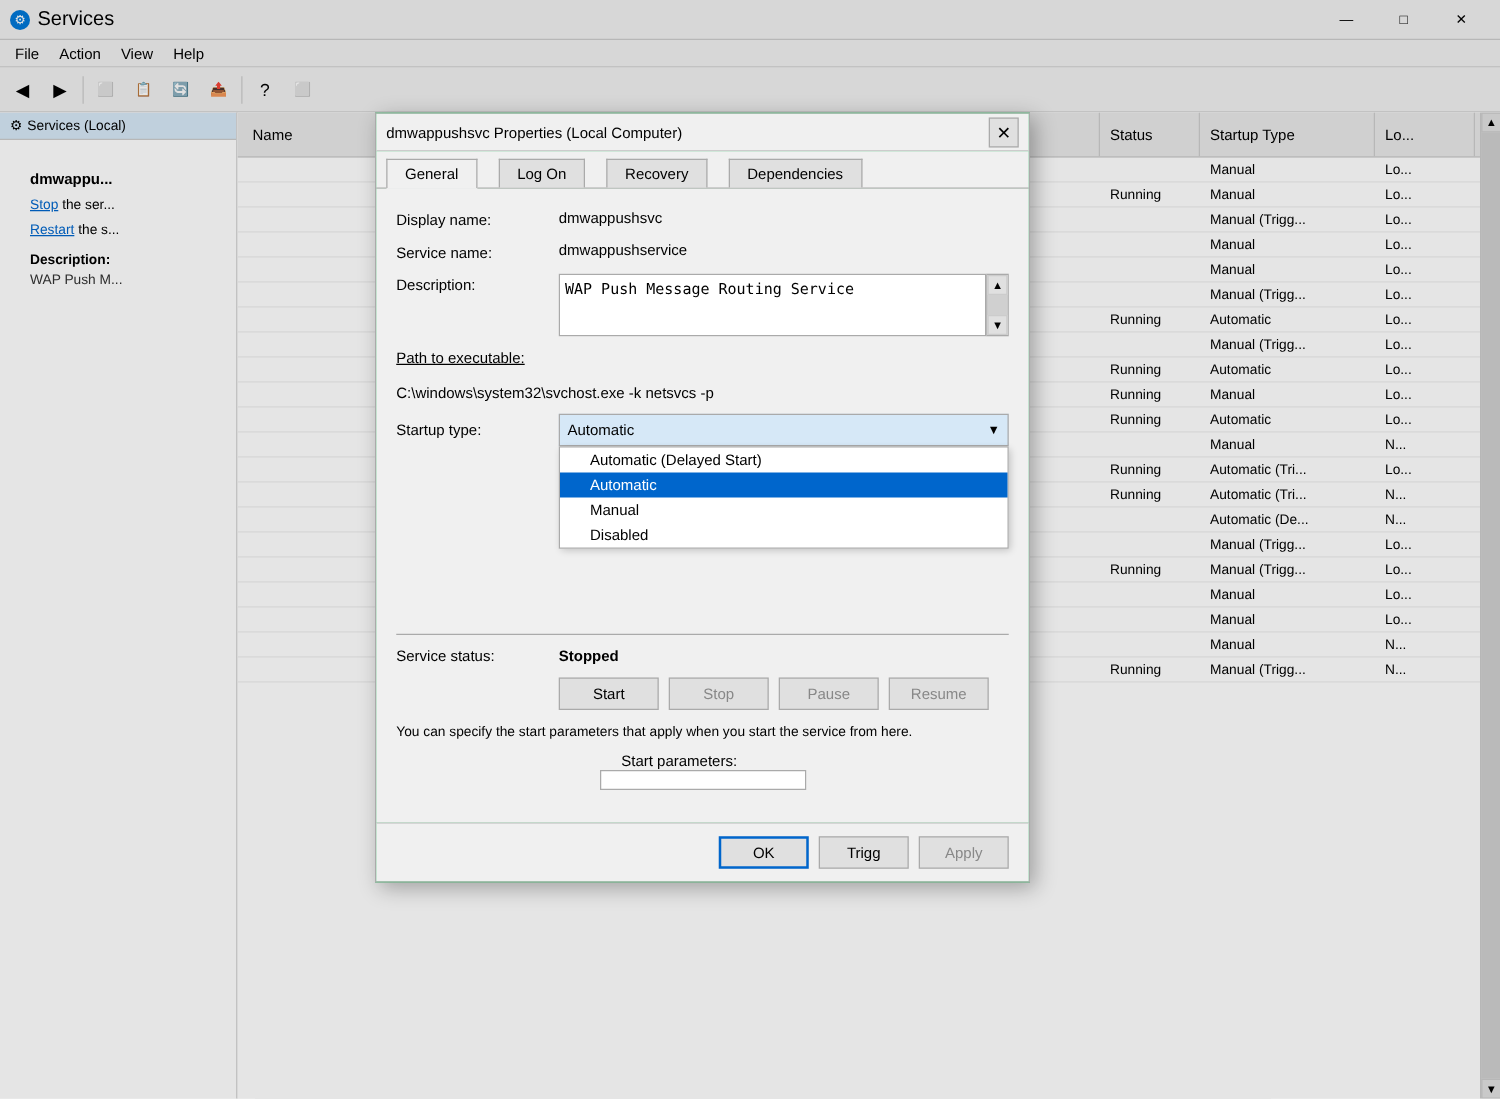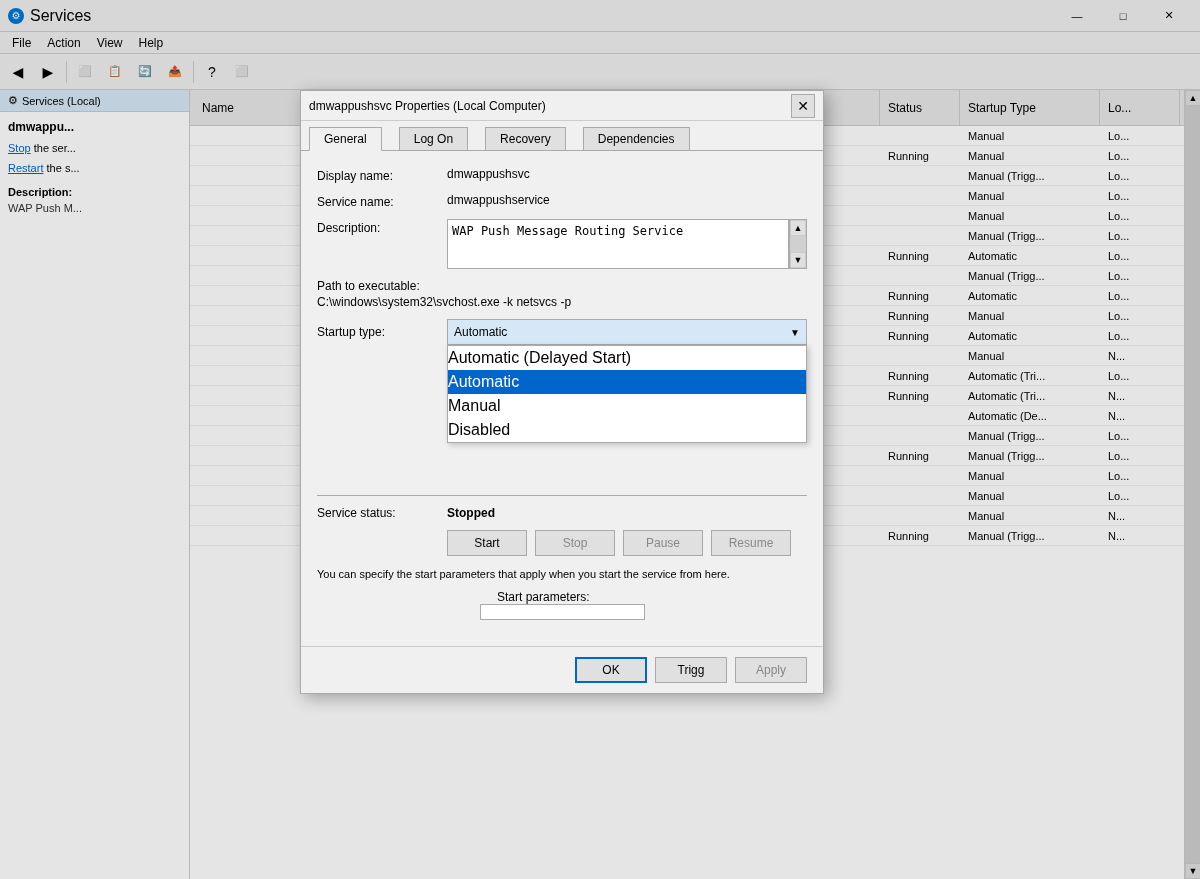--- a/index.html
+++ b/index.html
@@ -90,21 +90,21 @@
     .left-panel-header {
       background: #d6e8f7;
       padding: 4px 8px;
       font-size: 11px;
       display: flex;
       align-items: center;
       gap: 4px;
       border-bottom: 1px solid #ccc;
     }
     .left-panel-content {
-      padding: 8px;
+      padding: 24px;
       font-size: 11px;
     }
     .service-name-bold {
       font-weight: bold;
       font-size: 12px;
       margin-bottom: 8px;
       color: #000;
     }
     .stop-link { color: #0066cc; text-decoration: underline; cursor: pointer; }
     .restart-link { color: #0066cc; text-decoration: underline; cursor: pointer; }
@@ -260,21 +260,21 @@
       display: flex; align-items: center; justify-content: center;
       font-size: 9px; cursor: pointer;
       background: #e0e0e0;
       border: 1px solid #ccc;
     }
     .scroll-track { flex: 1; background: #d0d0d0; }
 
     .path-row {
       margin-bottom: 10px;
     }
-    .path-label { font-size: 12px; margin-bottom: 2px; }
+    .path-label { font-size: 12px; margin-bottom: 14px; text-decoration: underline; }
     .path-value { font-size: 12px; }
 
     
     .startup-row {
       display: flex;
       align-items: center;
       margin-bottom: 0;
       position: relative;
     }
     .startup-label {
@@ -303,22 +303,22 @@
       position: absolute;
       top: 26px;
       left: 0;
       right: 0;
       background: white;
       border: 1px solid #aaa;
       z-index: 200;
       box-shadow: 2px 2px 6px rgba(0,0,0,0.2);
     }
     .dropdown-option {
-      padding: 3px 0;
-      font-size: 16px;
+      padding: 3px 24px;
+      font-size: 12px;
       cursor: pointer;
     }
     .dropdown-option.selected { background: #0066cc; color: white; }
 
     .divider-line {
       border: none;
       border-top: 1px solid #aaa;
       margin: 10px 0;
     }
 

